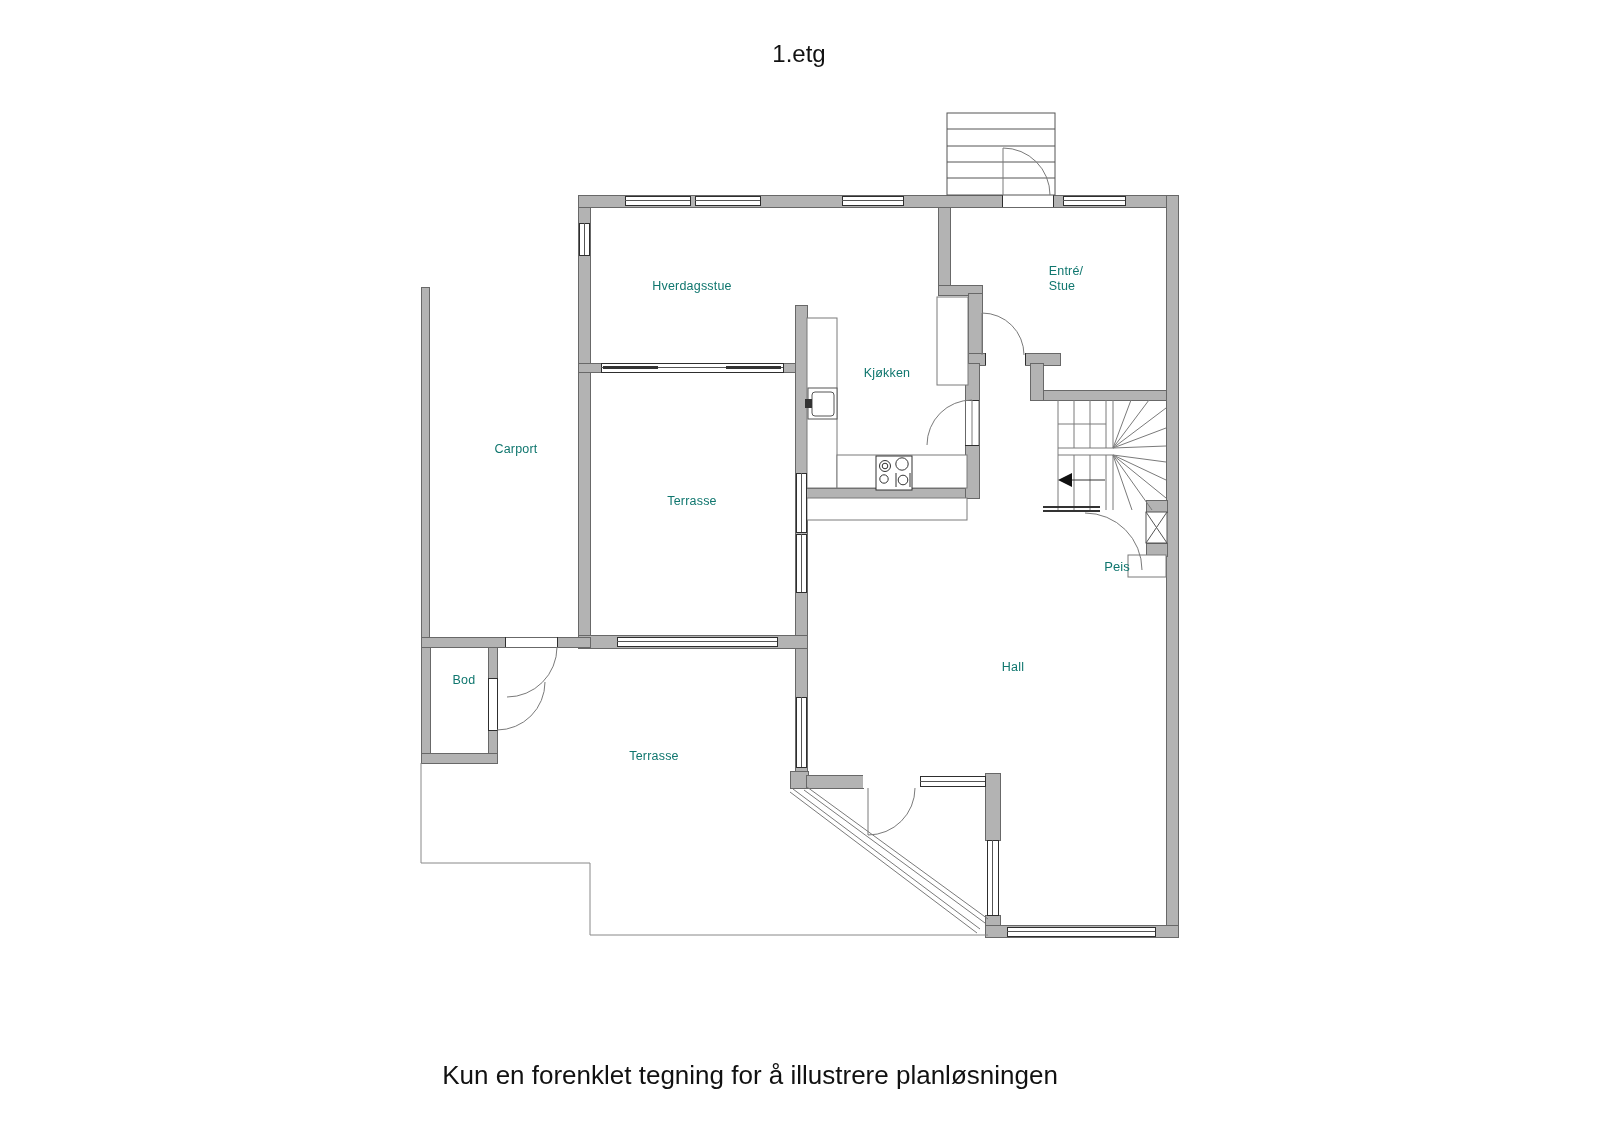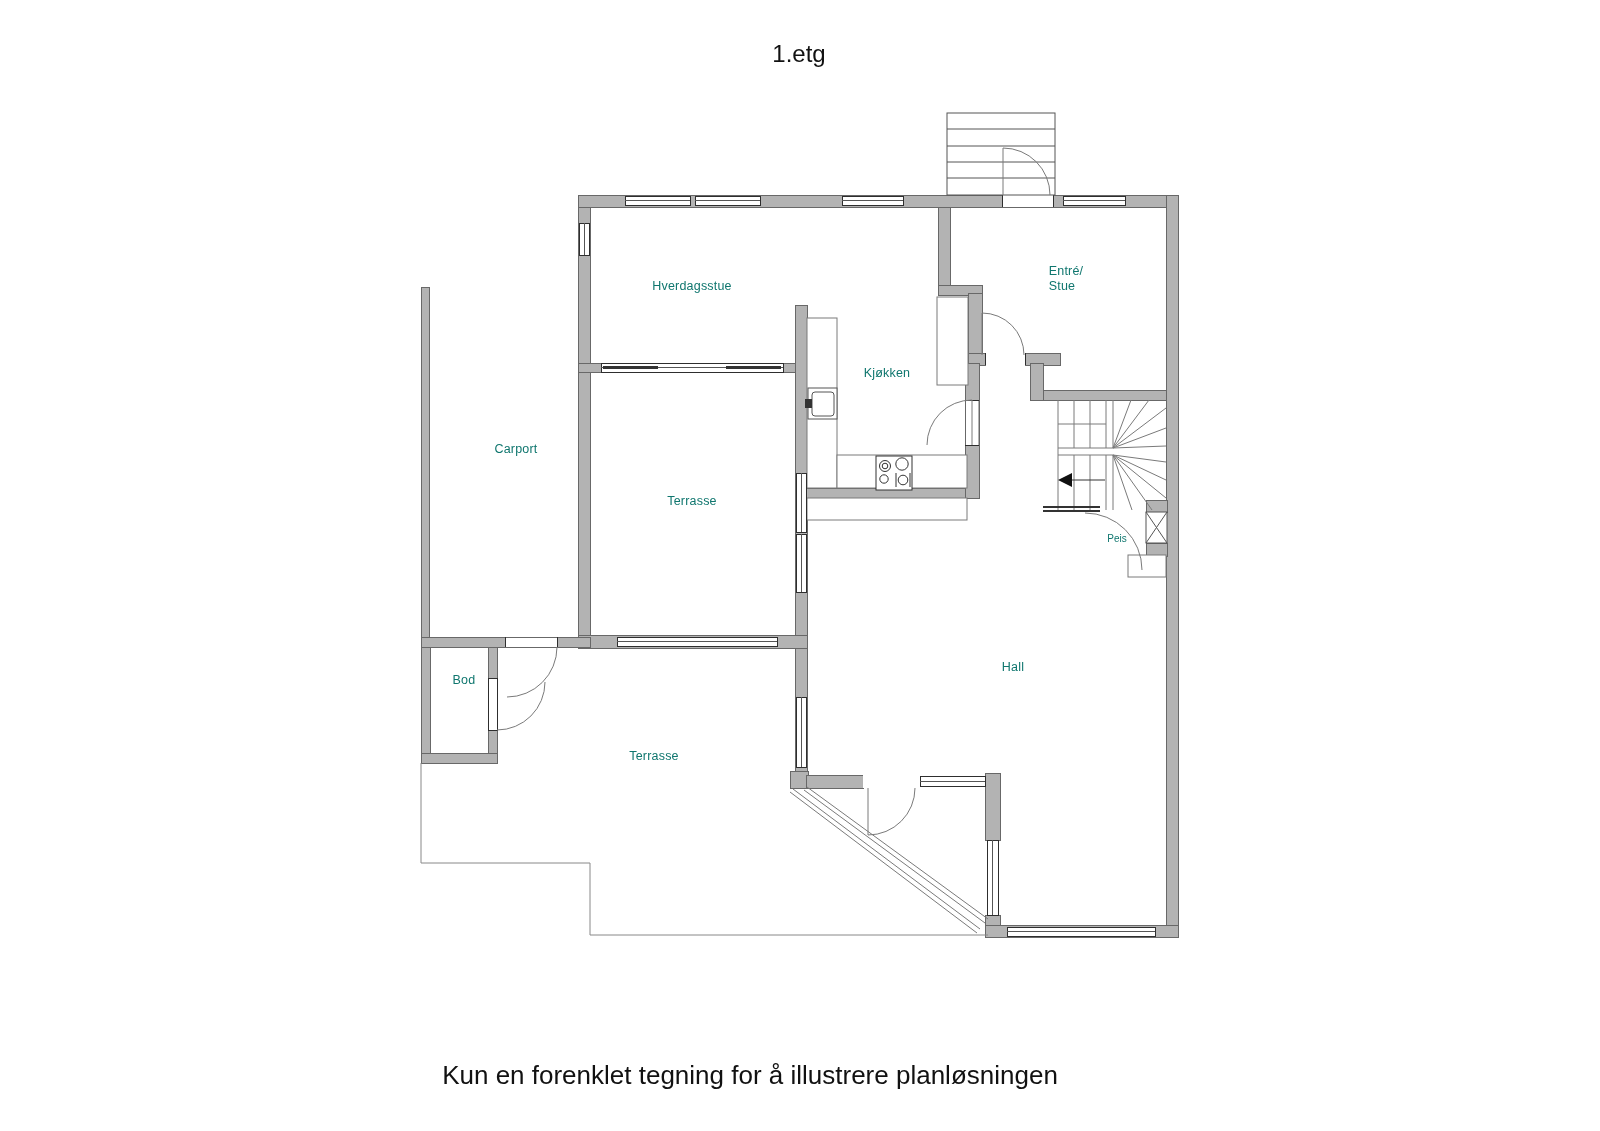--- a/index.html
+++ b/index.html
@@ -6,21 +6,21 @@
   #canvas{
     position:relative;width:1600px;height:1131px;background:#ffffff;
     font-family:"Liberation Sans", sans-serif;color:#1a1a1a;overflow:hidden;
   }
   #plan-svg{position:absolute;left:0;top:0;}
   .room-label{
     position:absolute;transform:translate(-50%,-50%);
     font-size:12.5px;letter-spacing:.2px;color:#0f766e;white-space:nowrap;
     text-align:left;line-height:15px;
   }
-  .room-label.tiny{font-size:10px;letter-spacing:0;}
+  .room-label.tiny{font-size:13px;letter-spacing:0;margin-top:28px;}
   #floor-title{
     position:absolute;left:799px;top:54px;transform:translate(-50%,-50%);
     font-size:24px;color:#111;
   }
   #caption{
     position:absolute;left:750px;top:1075px;transform:translate(-50%,-50%);
     font-size:26px;color:#111;white-space:nowrap;
   }
 </style>
 </head>

